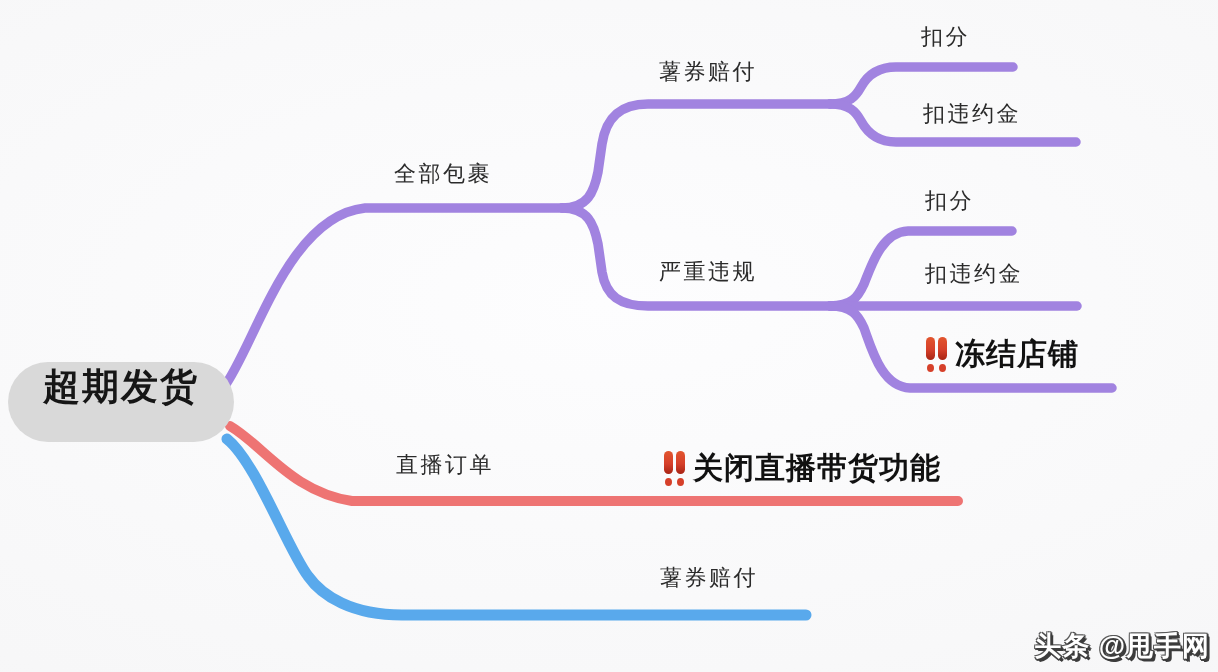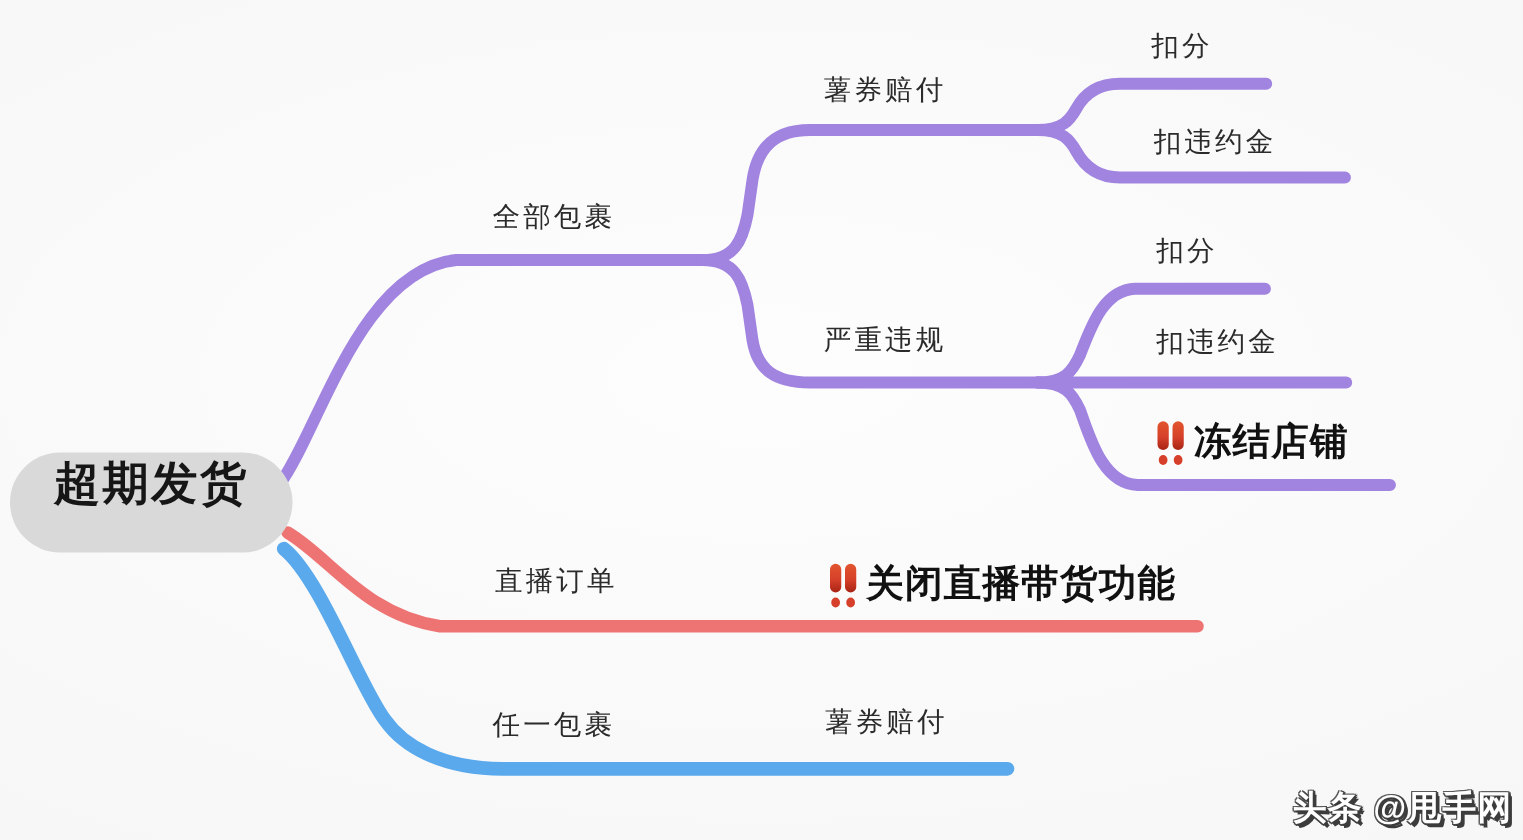--- a/index.html
+++ b/index.html
@@ -94,18 +94,17 @@
   </div>
 
   <div class="label" style="left:396px;top:454px">直播订单</div>
   <div class="warnlabel" style="left:664px;top:451px">
     <span class="excl"></span>
     <span class="excl"></span>
     <span class="excl-gap"></span>
     <span class="warntext">关闭直播带货功能</span>
   </div>
 
-  <div class="label" style="left:394px;top:569px">任一包裹</div>
   <div class="label" style="left:660px;top:567px">薯券赔付</div>
 
   <div class="watermark">头条 @甩手网</div>
 
 </div>
 
 </body></html>

